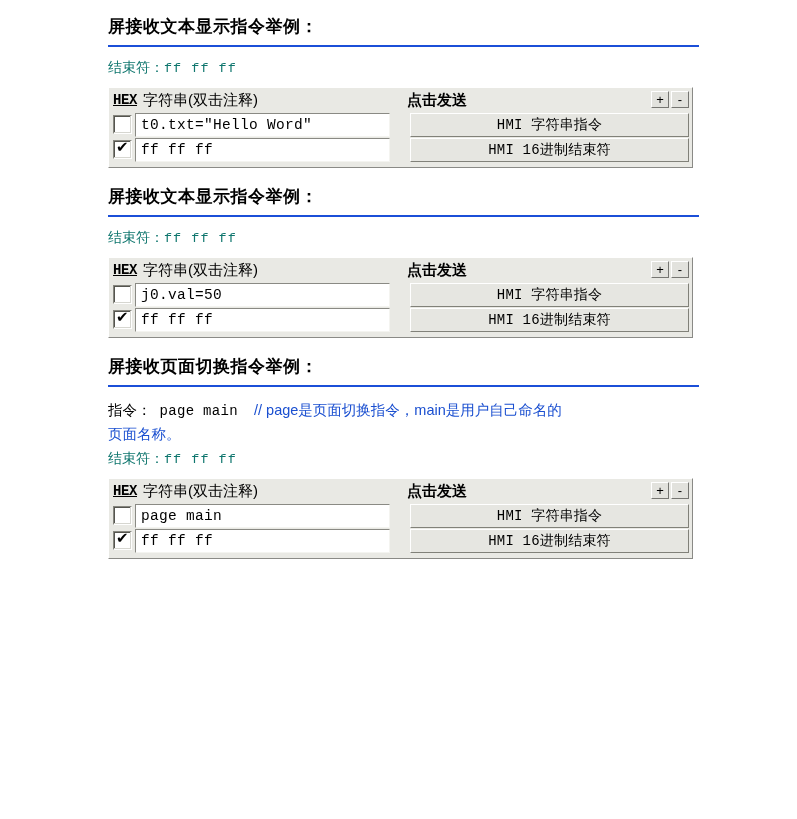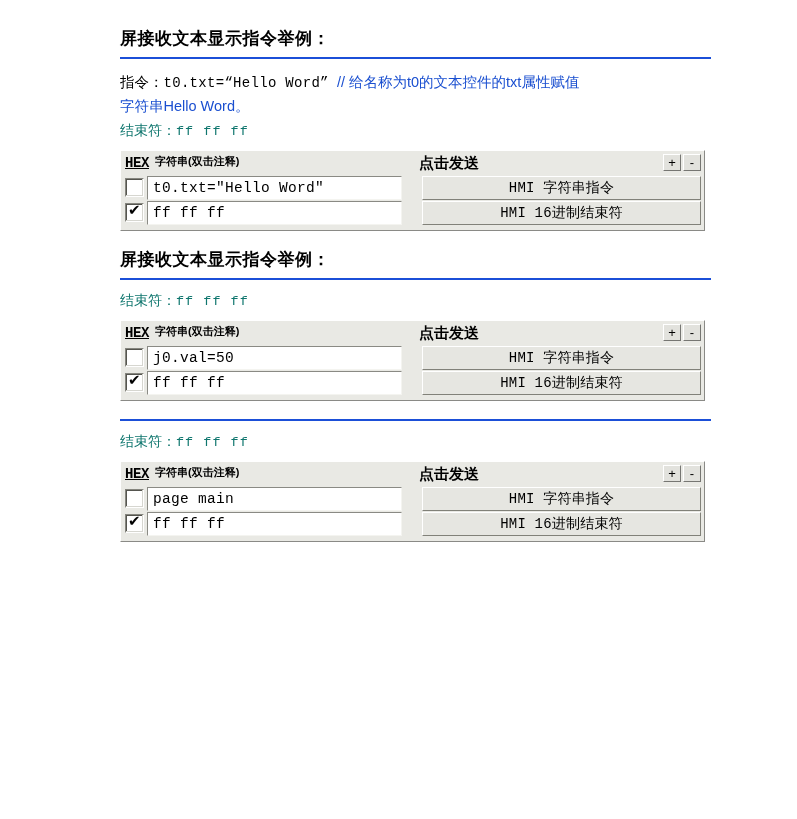--- a/index.html
+++ b/index.html
@@ -11,21 +11,21 @@
     width: 797px;
     height: 819px;
     font-family: "Liberation Sans", sans-serif;
     color: #000000;
     overflow: hidden;
   }
   .page {
     position: relative;
     width: 797px;
     height: 819px;
-    padding: 12px;
+    padding: 0;
     box-sizing: border-box;
   }
   .content {
     margin-left: 108px;
     margin-right: 90px;
     padding-top: 16px;
   }
   .section {
     margin-bottom: 4px;
   }
@@ -93,22 +93,22 @@
     font-family: "Liberation Mono", monospace;
     font-size: 14px;
     font-weight: bold;
     letter-spacing: -0.4px;
     padding-left: 1px;
     padding-top: 2px;
     text-decoration: underline;
   }
   .head-strcol {
     font-family: "Liberation Sans", sans-serif;
-    font-size: 11px;
-    font-weight: bold;
+    font-size: 15px;
+    font-weight: normal;
     padding-left: 6px;
     padding-top: 1px;
     white-space: nowrap;
   }
   .head-send {
     font-family: Liberation Sans, sans-serif;
     font-size: 15px;
     font-weight: bold;
     position: absolute;
     left: 295px;
@@ -209,24 +209,20 @@
 </style>
 </head>
 <body>
 
 <div class="page">
   <div class="content">
 
     <div class="section">
       <h2 class="sec-title">屏接收文本显示指令举例：</h2>
       <hr class="rule">
-      <p class="para">
-        <span>指令：</span><span class="mono-ins">t0.txt=“Hello Word”</span>&nbsp;&nbsp;<span class="blue">// 给名称为t0的文本控件的txt属性赋值</span><br>
-        <span class="blue">字符串Hello Word。</span>
-      </p>
       <p class="end-line">
         <span>结束符：</span><span class="end-hex">ff ff ff</span>
       </p>
 
       <div class="panel">
         <div class="panel-head">
           <span class="head-hex">HEX</span>
           <span class="head-strcol">字符串(双击注释)</span>
           <span class="head-send">点击发送</span>
           <span class="head-btns">
@@ -275,21 +271,26 @@
           <div class="row">
             <span class="chk checked"></span>
             <span class="cmd-field">ff ff ff</span>
             <span class="send-btn">HMI 16进制结束符</span>
           </div>
         </div>
       </div>
     </div>
 
     <div class="section">
+      <h2 class="sec-title">屏接收页面切换指令举例：</h2>
       <hr class="rule">
+      <p class="para">
+        <span>指令：</span>&nbsp;&nbsp;<span class="mono-ins">page main</span>&nbsp;&nbsp;&nbsp;&nbsp;<span class="blue">// page是页面切换指令，main是用户自己命名的</span><br>
+        <span class="blue">页面名称。</span>
+      </p>
       <p class="end-line">
         <span>结束符：</span><span class="end-hex">ff ff ff</span>
       </p>
 
       <div class="panel">
         <div class="panel-head">
           <span class="head-hex">HEX</span>
           <span class="head-strcol">字符串(双击注释)</span>
           <span class="head-send">点击发送</span>
           <span class="head-btns">

